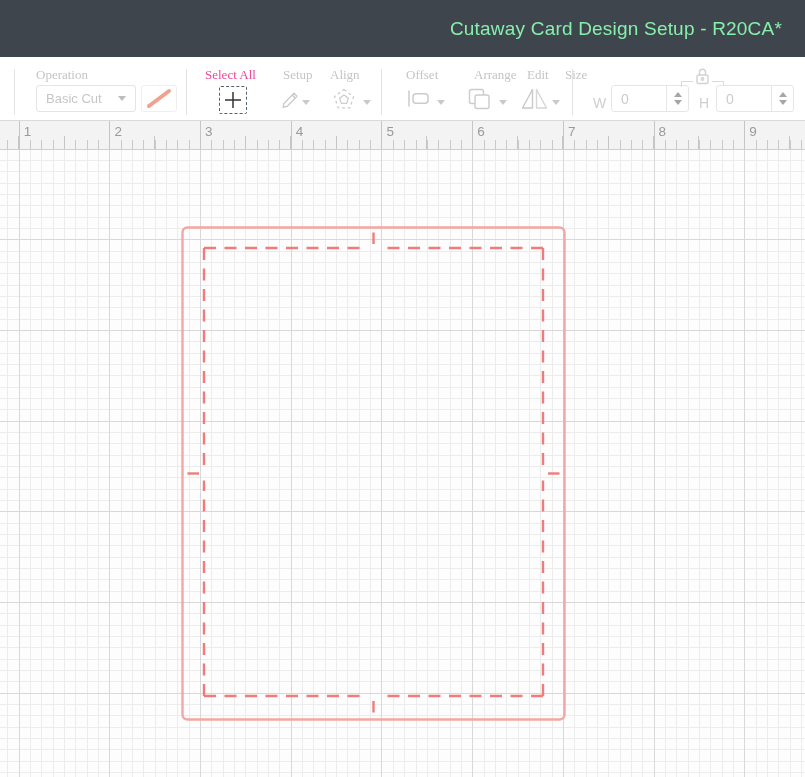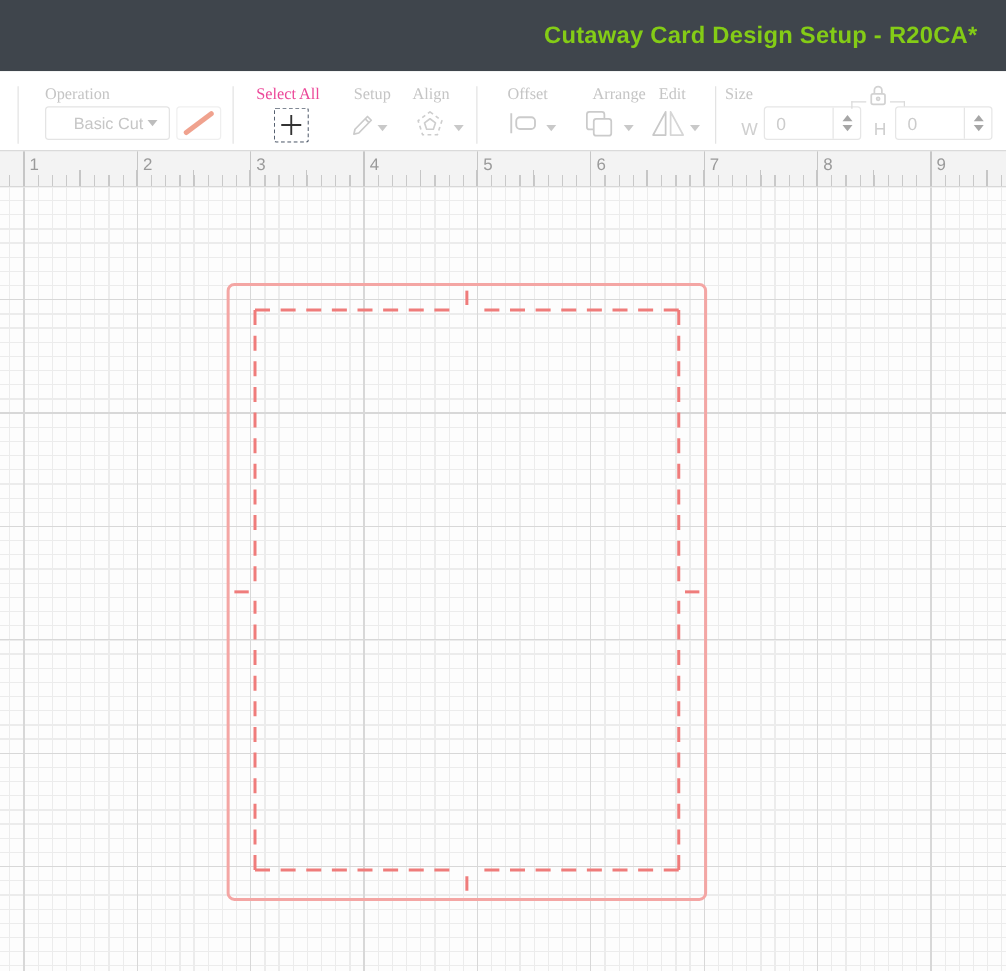--- a/index.html
+++ b/index.html
@@ -11,42 +11,42 @@
   }
 
   
   .header {
     position: absolute; top: 0; left: 0; width: 805px; height: 57px;
     background: #3f454c;
     display: flex; align-items: center; justify-content: flex-end;
     padding-right: 23px;
   }
   .header-title {
-    color: #84cc16; font-size: 19px; font-weight: 700; letter-spacing: .2px;
+    color: #86efac; font-size: 19px; font-weight: 400; letter-spacing: .2px;
   }
 
   
   .toolbar {
     position: absolute; top: 57px; left: 0; width: 805px; height: 63px;
     background: #ffffff;
   }
   .tb-divider {
     position: absolute; top: 12px; width: 1px; height: 46px; background: #e3e3e3;
   }
   .tb-label {
     position: absolute; top: 10px; font-size: 13px; color: #c5c5c5; white-space: nowrap; font-family: Liberation Serif, serif;
   }
   .tb-label.enabled { color: #ec4899; }
 
   .dropdown {
     position: absolute; left: 36px; top: 28px; width: 100px; height: 27px;
     border: 1px solid #e4e4e4; border-radius: 3px; background: #fff;
     display: flex; align-items: center; padding: 0 9px;
   }
-  .dropdown-value { font-size: 13px; color: #c6c6c6; flex: 1; margin-left: 13px; }
+  .dropdown-value { font-size: 13px; color: #c6c6c6; flex: 1; }
   .caret-down {
     width: 0; height: 0;
     border-left: 4px solid transparent; border-right: 4px solid transparent;
     border-top: 5px solid #bdbdbd;
   }
   .swatch-btn {
     position: absolute; left: 141px; top: 28px; width: 36px; height: 27px;
     border: 1px solid #efefef; border-radius: 3px; background: #fff;
     display: flex; align-items: center; justify-content: center;
   }
@@ -188,21 +188,21 @@
 
   <span class="tb-label" style="left:527px">Edit</span>
   <svg class="tb-icon" style="left:521px; top:31px" width="27" height="22" viewBox="0 0 27 22">
     <g stroke="#c9c9c9" stroke-width="1.4" fill="none" stroke-linejoin="round">
       <polygon points="11.5,1.5 11.5,20 1.5,20"></polygon>
       <polygon points="15.5,1.5 15.5,20 25.5,20" stroke="#d6d6d6"></polygon>
     </g>
   </svg>
   <span class="tb-caret" style="left:552px"></span>
 
-  <span class="tb-label" style="left:580px">Size</span>
+  <span class="tb-label" style="left:565px">Size</span>
   <span class="dim-label" style="left:593px">W</span>
   <div class="num-input" style="left:611px">
     <span class="num-value">0</span>
     <div class="stepper">
       <span class="step-up"></span>
       <span class="step-down"></span>
     </div>
   </div>
 
   <div class="lock-arm-left"></div>

